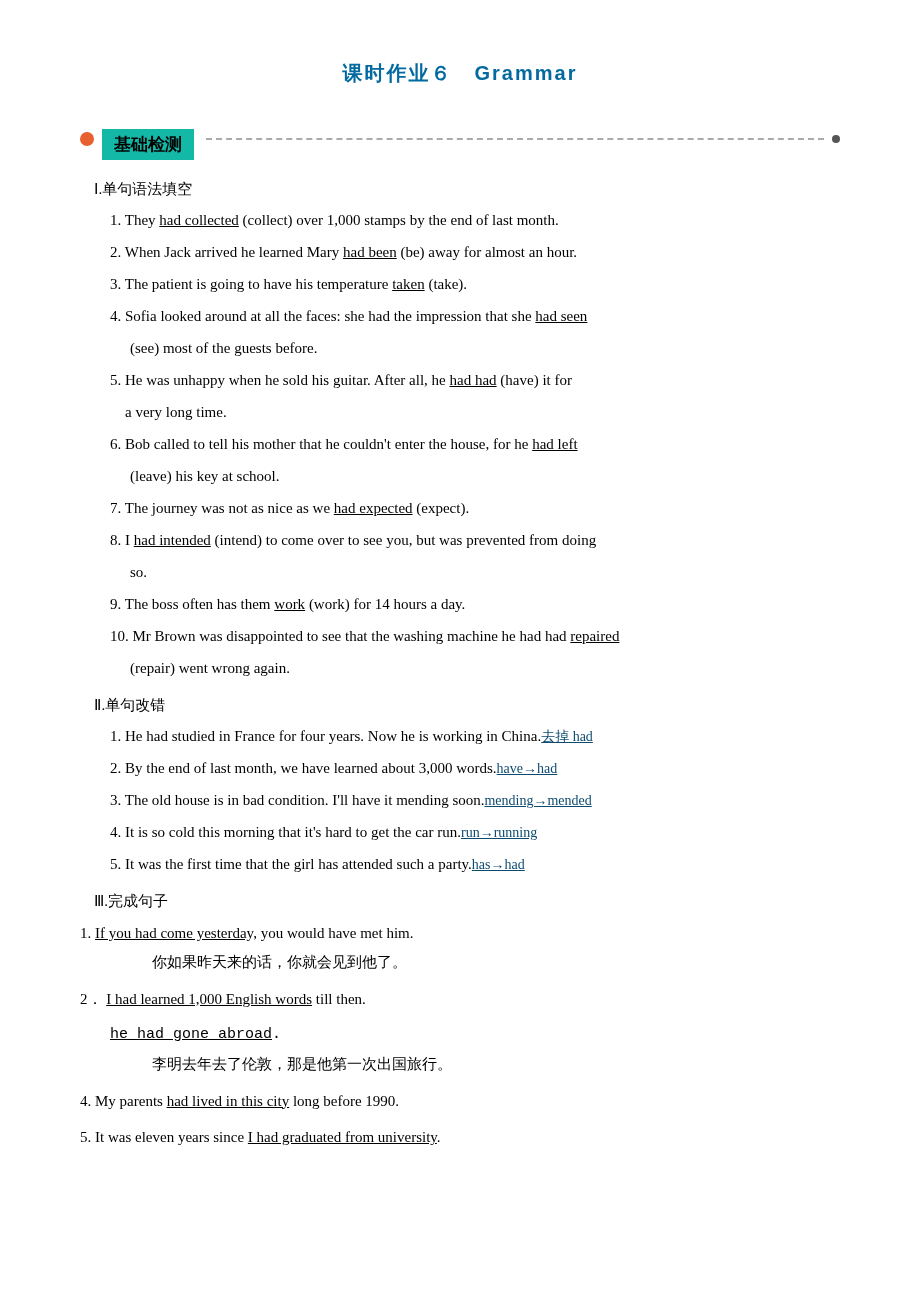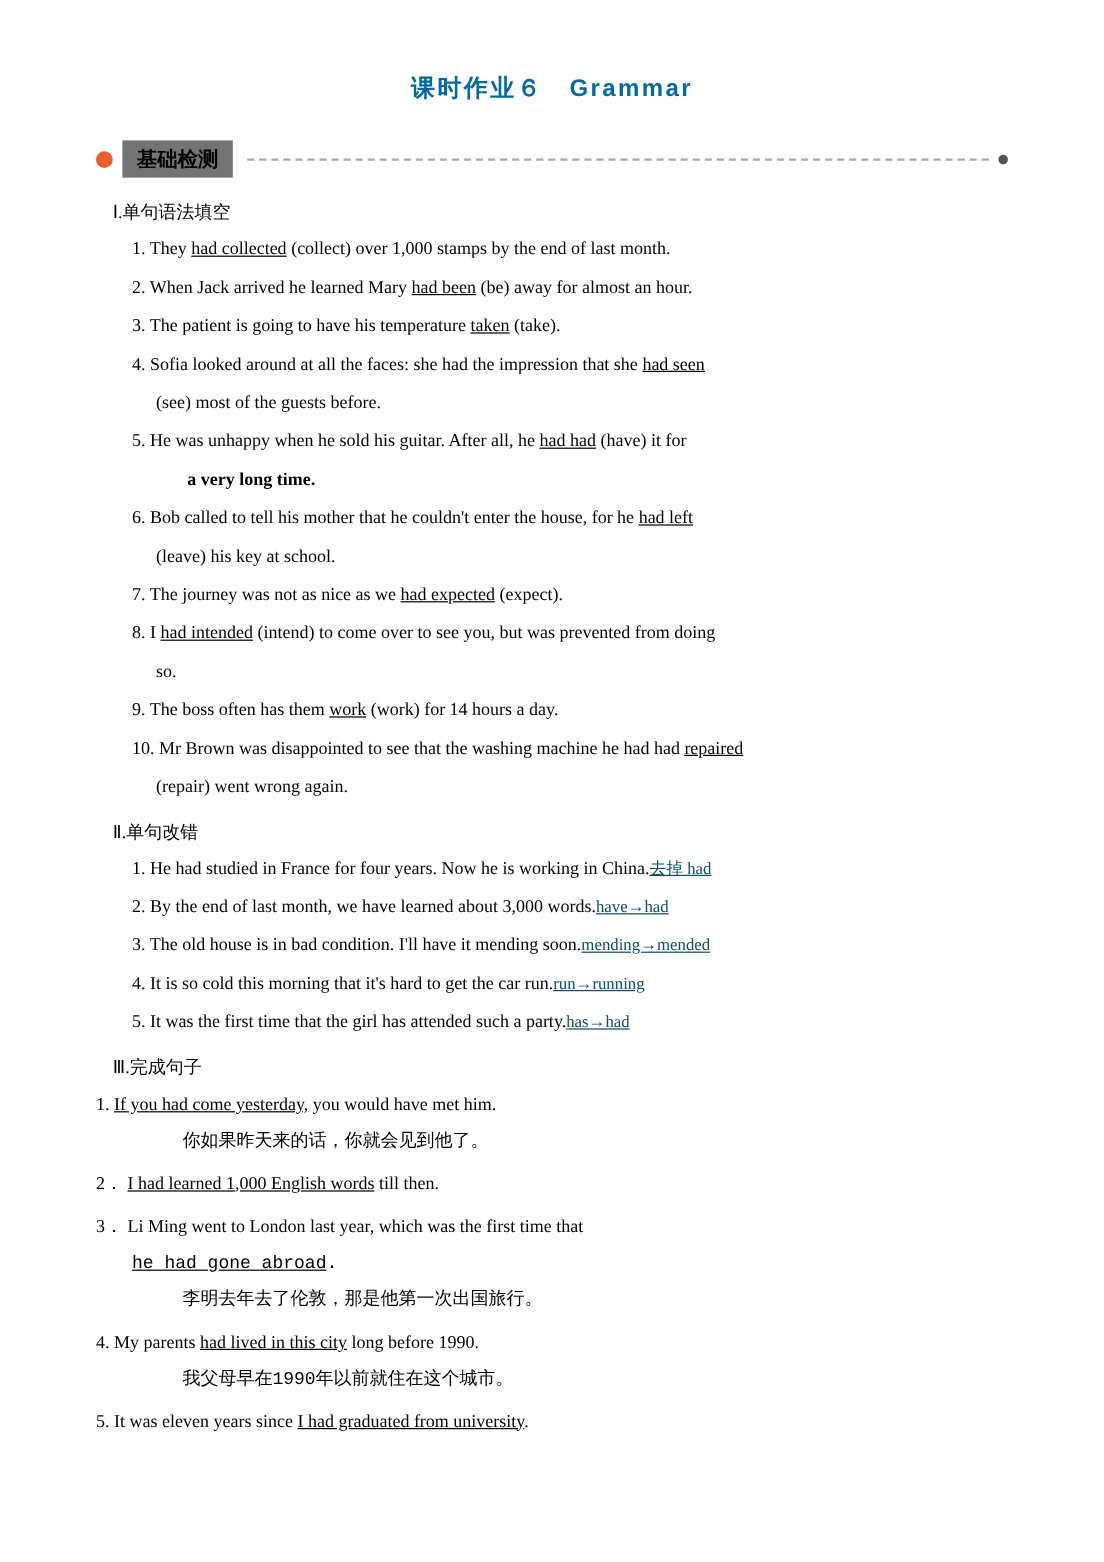--- a/index.html
+++ b/index.html
@@ -32,26 +32,27 @@
       gap: 8px;
     }
     .section-bullet {
       width: 14px;
       height: 14px;
       background: #e86030;
       border-radius: 50%;
       flex-shrink: 0;
     }
     .section-title-box {
-      background: #737373;
+      background: #14b8a6;
       padding: 4px 12px;
       font-size: 17px;
       font-weight: bold;
       font-family: "SimHei", "黑体", sans-serif;
       color: #000;
+      margin-top: 12px;
     }
     .section-line {
       flex: 1;
       border-bottom: 2px dashed #aaa;
       margin-left: 4px;
     }
     .section-dot {
       width: 8px;
       height: 8px;
       background: #555;
@@ -128,21 +129,21 @@
   <span>4.</span>
   Sofia looked around at all the faces: she had the impression that she <u>had seen</u>
 </div>
 <div class="item" style="margin-left:50px;">
   (see) most of the guests before.
 </div>
 <div class="item">
   <span>5.</span>
   He was unhappy when he sold his guitar. After all, he <u>had had</u> (have) it for
 </div>
-<div class="item" style="margin-left:76px;font-weight:bold;">
+<div class="item" style="margin-left:45px;">
   a very long time.
 </div>
 <div class="item">
   <span>6.</span>
   Bob called to tell his mother that he couldn't enter the house, for he <u>had left</u>
 </div>
 <div class="item" style="margin-left:50px;">
   (leave) his key at school.
 </div>
 <div class="item">
@@ -206,36 +207,31 @@
 </div>
 
 <div class="completion-block">
   <div class="completion-item">
     <span>2．</span>
     <u>I had learned 1,000 English words</u> till then.
   </div>
 </div>
 
 <div class="completion-block">
-  <div class="completion-item">
-    <span>3．</span>
-    Li Ming went to London last year, which was the first time that
-  </div>
   <div class="completion-item" style="margin-left:30px;font-family:Liberation Mono, monospace;">
     <u>he had gone abroad</u>.
   </div>
   <div class="chinese-line">李明去年去了伦敦，那是他第一次出国旅行。</div>
 </div>
 
 <div class="completion-block">
   <div class="completion-item">
     <span>4.</span>
     My parents <u>had lived in this city</u>  long before 1990.
   </div>
-  <div class="chinese-line">我父母早在1990年以前就住在这个城市。</div>
 </div>
 
 <div class="completion-block">
   <div class="completion-item">
     <span>5.</span>
     It was eleven years since <u>I had graduated from university</u>.
   </div>
 </div>
 
 </body></html>

